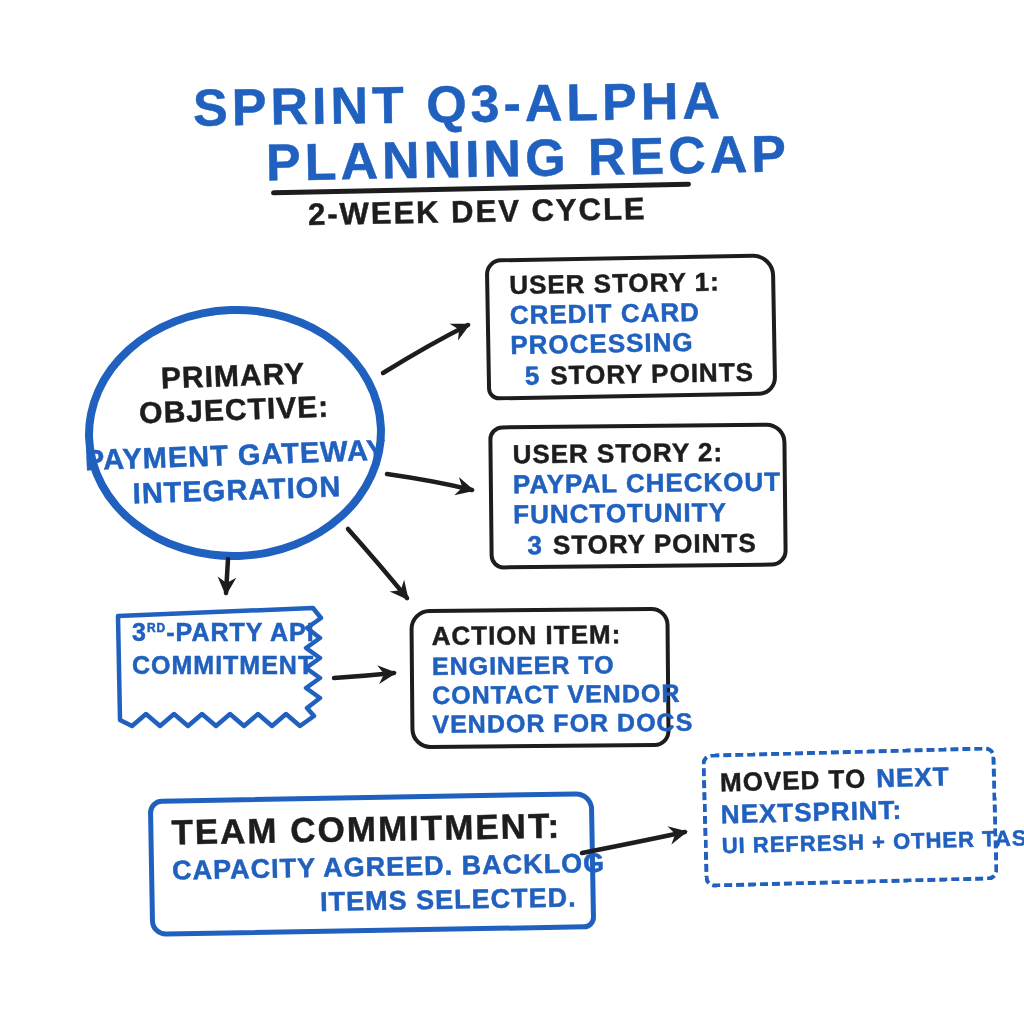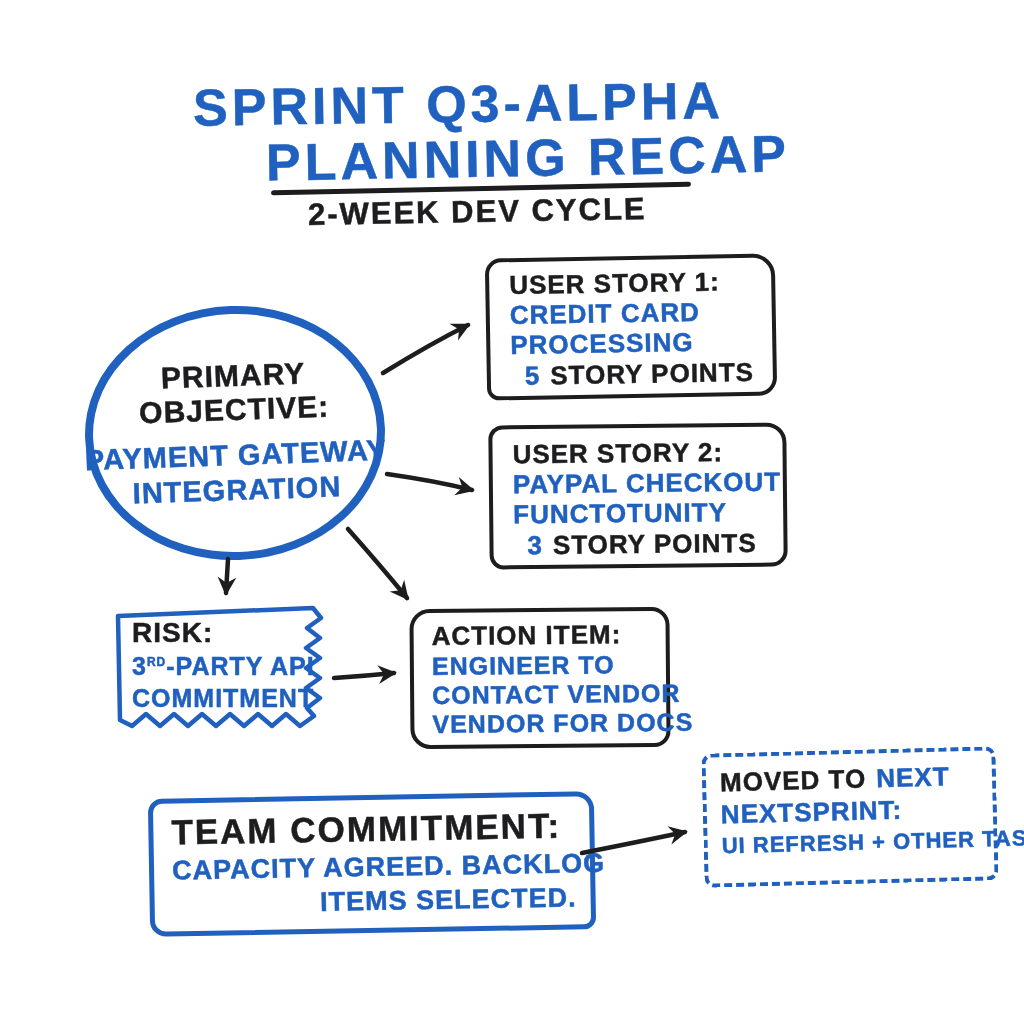--- a/index.html
+++ b/index.html
@@ -118,21 +118,20 @@
   </div>
 
   <div class="abs risk-wrap">
     <svg id="risk-border" viewBox="0 0 224 144">
       <path d="M10,14 L205,6
                L213,16 L199,26 L212,36 L198,46 L212,56 L198,66 L212,76 L198,86 L212,96 L199,106 L206,114
                L192,124 L178,112 L164,124 L150,112 L136,124 L122,112 L108,124 L94,112 L80,124 L66,112 L52,124 L38,112 L24,124 L12,118
                Z"></path>
     </svg>
     <div class="abs risk-text" style="left:24px;top:14px;">
-      <div class="marker h">RISK:</div>
       <div class="marker b"><span>3</span><sup>RD</sup><span>-PARTY API</span></div>
       <div class="marker b">COMMITMENT</div>
     </div>
   </div>
 
   <div class="abs sketchbox action">
     <div class="marker boxh">ACTION ITEM:</div>
     <div class="marker boxb">ENGINEER TO</div>
     <div class="marker boxb">CONTACT VENDOR</div>
     <div class="marker boxb">VENDOR FOR DOCS</div>

